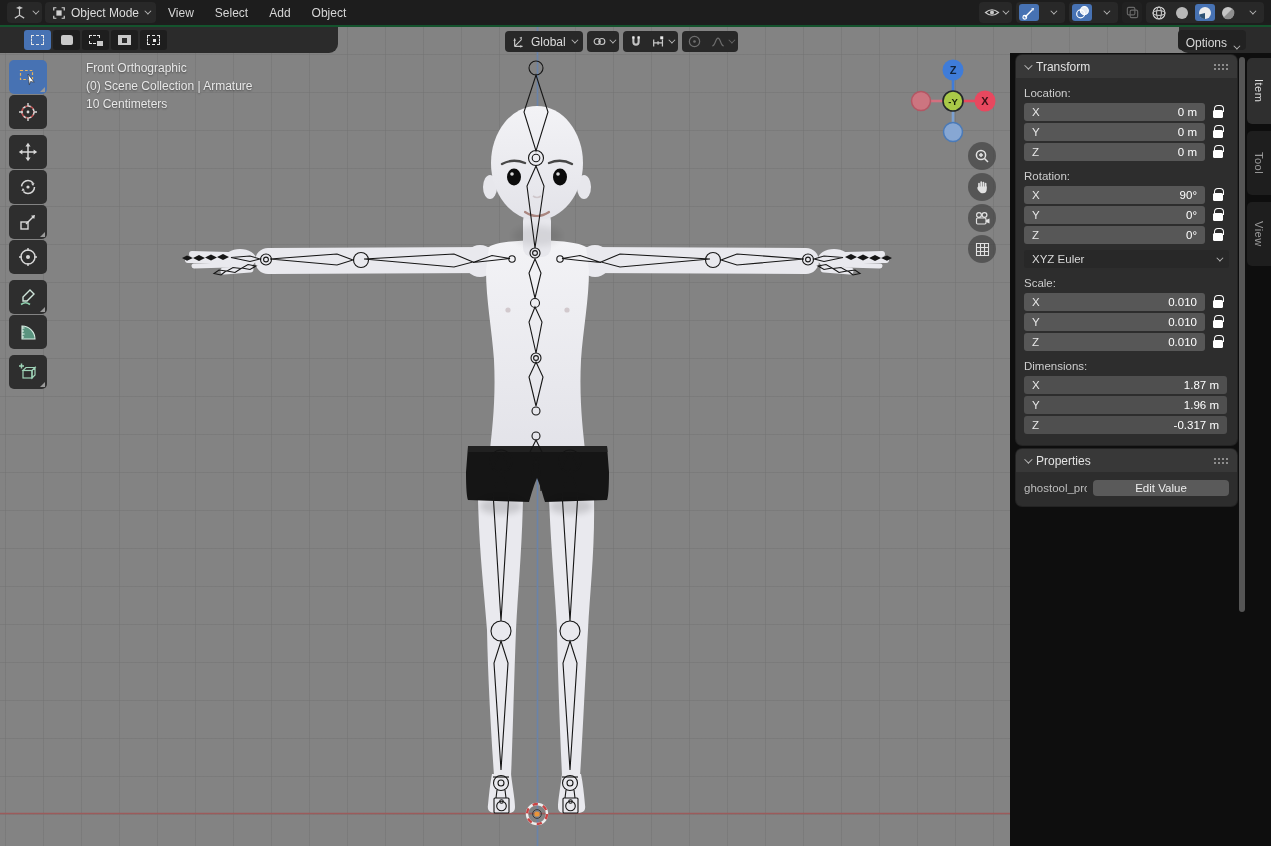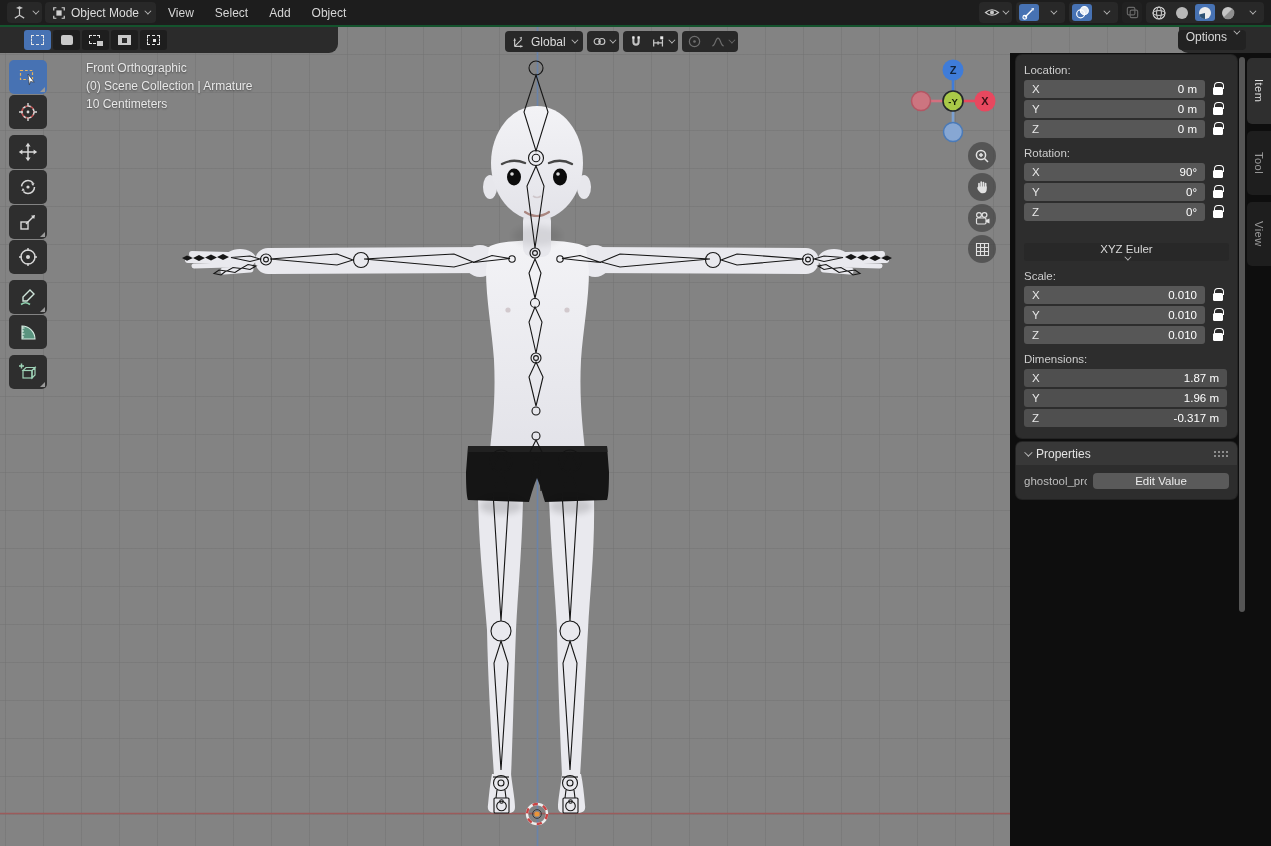--- a/index.html
+++ b/index.html
@@ -59,21 +59,21 @@
   .mini-wrap .dash-box{ position:absolute; left:0; top:0; width:11px; height:9px; }
   .mini-sq{ position:absolute; right:0; bottom:0; width:6px; height:5px; background:#c9c9c9; }
   .box-in{ width:13px; height:10px; background:#c9c9c9; position:relative; }
   .box-in::after{ content:""; position:absolute; left:4px; top:2.5px; width:5px; height:5px; background:#2b2b2b; }
   .dash-dot{ width:13px; height:10px; border:1px dashed #e6e6e6; position:relative; }
   .dash-dot::after{ content:""; position:absolute; left:4.5px; top:3px; width:3px; height:3px; background:#e6e6e6; }
 
   .strip-right{ position:absolute; top:0; right:0; width:92px; height:26px;
     background:#2b2b2b; border-radius:0 0 0 9px; z-index:4;
     display:flex; align-items:center; justify-content:flex-end; padding-right:25px; }
-  .options-btn{ display:flex; align-items:flex-start; gap:6px; background:#222222;
+  .options-btn{ display:flex; align-items:flex-end; gap:6px; background:#222222;
     border-radius:4px; height:20px; padding:0 8px; color:#d8d8d8; font-size:12px; }
 
   
   .toolbar{ position:absolute; left:9px; top:33px; z-index:4; display:flex; flex-direction:column; }
   .tgroup{ display:flex; flex-direction:column; gap:1px; margin-bottom:6px;
     background:transparent; }
   .tbtn{ width:38px; height:34px; background:#2e2e2e; border-radius:5px;
     display:flex; align-items:center; justify-content:center; position:relative; }
   .tbtn.active{ background:#4772b3; }
   .tbtn.hasopt::after{ content:""; position:absolute; right:2.5px; bottom:2.5px;
@@ -102,22 +102,22 @@
   .pfield{ flex:1; display:flex; justify-content:space-between; align-items:center;
     background:#575757; border-radius:3px; height:18px; padding:0 8px;
     color:#fff; font-size:11.5px; }
   .pfield .ax{ color:#e8e8e8; }
   .dimrow .pfield{ background:#4f4f4f; }
   .plockc{ width:26px; display:flex; justify-content:center; }
   .lock{ position:relative; width:10px; height:8px; background:#fff; border-radius:1.5px; margin-top:4px; }
   .lock::before{ content:""; position:absolute; left:1.3px; top:-5px; width:7.4px; height:6px;
     border:1.6px solid #fff; border-bottom:none; border-radius:4px 4px 0 0; }
   .pdrop{ display:flex; justify-content:space-between; align-items:center;
-    background:#282828; border-radius:3px; height:18px; margin:22px 8px 2px 8px;
-    padding:0 8px; color:#d8d8d8; font-size:11.5px;flex-direction:column; }
+    background:#282828; border-radius:3px; height:18px; margin:6px 8px 2px 8px;
+    padding:0 8px; color:#d8d8d8; font-size:11.5px; }
   .props-row{ display:flex; align-items:center; padding:8px 8px 10px 8px; gap:6px; }
   .props-name{ color:#bdbdbd; font-size:11.5px; flex:1; white-space:nowrap; overflow:hidden; }
   .editbtn{ width:136px; height:16px; background:#5a5a5a; border-radius:4px;
     color:#ededed; font-size:11.5px; display:flex; align-items:center; justify-content:center; }
   .vscroll{ position:absolute; left:229px; top:4px; width:6px; height:555px;
     background:#555555; border-radius:3px; }
   .tabstrip{ position:absolute; left:237px; top:5px; width:24px; display:flex;
     flex-direction:column; gap:7px; }
   .vtab{ height:64px; border-radius:5px 0 0 5px; display:flex; align-items:center;
     justify-content:center; background:#1e1e1e; color:#9b9b9b; font-size:11px; }
@@ -584,20 +584,25 @@
         <path d="M1.5,1.5 h12 v12 h-12 Z M1.5,5.5 h12 M1.5,9.5 h12 M5.5,1.5 v12 M9.5,1.5 v12" fill="none" stroke="#e2e2e2" stroke-width="1.1"></path>
       </svg>
     </div>
   </div>
 </div>
 
 <div class="sidebar">
   <div class="panels">
 
     <div class="panel">
+      <div class="phead">
+        <span class="chev"></span>
+        <span>Transform</span>
+        <span class="grip"></span>
+      </div>
 
       <div class="plabel">Location:</div>
       <div class="prow">
         <div class="pfield">
           <span class="ax">X</span>
           <span>0 m</span>
         </div>
         <div class="plockc">
             <span class="lock"></span>
           </div>

